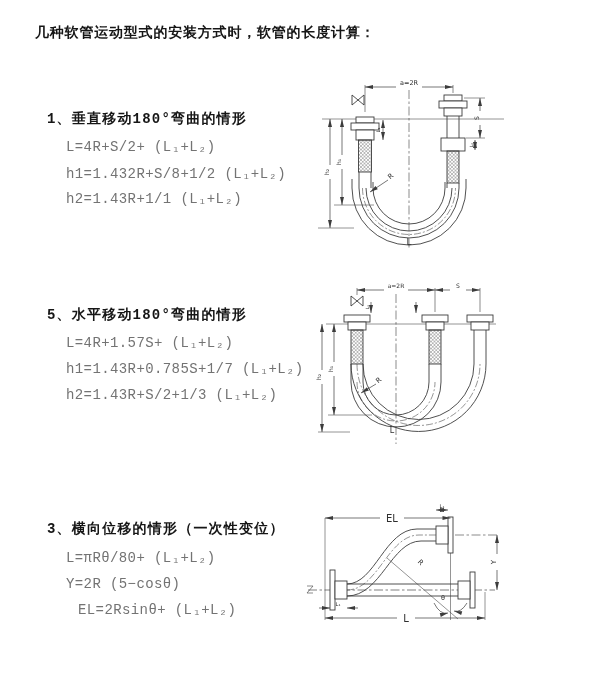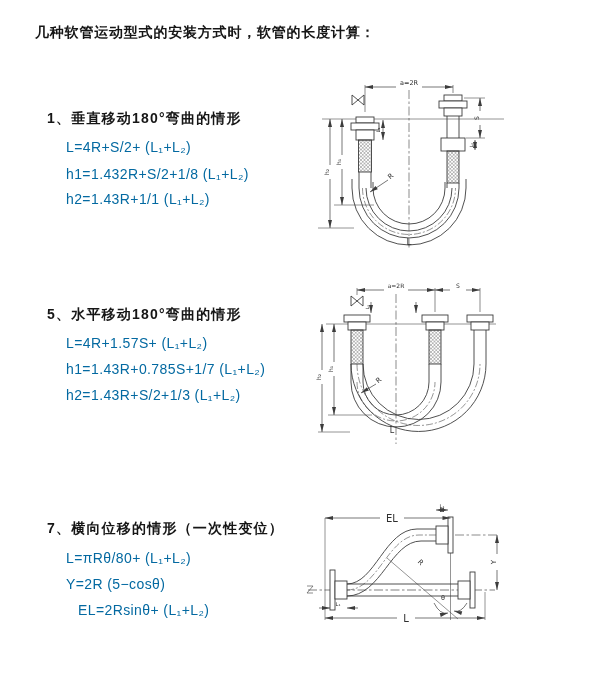--- a/index.html
+++ b/index.html
@@ -1,43 +1,43 @@
 <!DOCTYPE html>
 <html><head>
 <meta charset="utf-8">
 <style>
   html,body{margin:0;padding:0;}
   body{
     width:600px;height:675px;background:#ffffff;position:relative;
     font-family:"Liberation Sans","DejaVu Sans",sans-serif;color:#161616;
     overflow:hidden;
   }
-  .abs{position:absolute;white-space:nowrap;}
+  .abs{position:absolute;white-space:nowrap;font-family:Liberation Mono, monospace;}
   .title{font-size:14px;font-weight:bold;letter-spacing:0.8px;}
   .heading{font-size:14px;font-weight:bold;letter-spacing:1.2px;}
-  .formula{font-size:14px;font-weight:normal;letter-spacing:0.4px;color:#0369a1;}
+  .formula{font-size:14px;font-weight:normal;letter-spacing:0.4px;color:#737373;}
   svg.diagram{position:absolute;overflow:visible;}
   svg text{fill:#2e2e2e;stroke:none;font-family:"DejaVu Sans","Liberation Sans",sans-serif;}
 </style>
 </head>
 <body>
 
 <div class="abs title" style="left:35px;top:24px">几种软管运动型式的安装方式时，软管的长度计算：</div>
 
 <div class="abs heading" style="left:47px;top:110px">1、垂直移动180°弯曲的情形</div>
 <div class="abs formula" style="left:66px;top:139px">L=4R+S/2+ (L₁+L₂)</div>
-<div class="abs formula" style="left:66px;top:166px">h1=1.432R+S/2+1/8 (L₁+L₂)</div>
+<div class="abs formula" style="left:66px;top:166px">h1=1.432R+S/8+1/2 (L₁+L₂)</div>
 <div class="abs formula" style="left:66px;top:191px">h2=1.43R+1/1 (L₁+L₂)</div>
 
 <div class="abs heading" style="left:47px;top:306px">5、水平移动180°弯曲的情形</div>
 <div class="abs formula" style="left:66px;top:335px">L=4R+1.57S+ (L₁+L₂)</div>
 <div class="abs formula" style="left:66px;top:361px">h1=1.43R+0.785S+1/7 (L₁+L₂)</div>
 <div class="abs formula" style="left:66px;top:387px">h2=1.43R+S/2+1/3 (L₁+L₂)</div>
 
-<div class="abs heading" style="left:47px;top:520px">7、横向位移的情形（一次性变位）</div>
+<div class="abs heading" style="left:47px;top:520px">3、横向位移的情形（一次性变位）</div>
 <div class="abs formula" style="left:66px;top:550px">L=πRθ/80+ (L₁+L₂)</div>
 <div class="abs formula" style="left:66px;top:576px">Y=2R (5−cosθ)</div>
 <div class="abs formula" style="left:78px;top:602px">EL=2Rsinθ+ (L₁+L₂)</div>
 
 <svg class="diagram" style="left:312px;top:76px" width="278" height="184" viewBox="0 0 278 184">
   <defs>
     <marker id="arA" markerWidth="9" markerHeight="6" refX="8.5" refY="3" orient="auto-start-reverse" markerUnits="userSpaceOnUse">
       <path d="M8.5,3 L0.5,1 L0.5,5 Z" fill="#3c3c3c"></path>
     </marker>
     <pattern id="hxA" width="3.5" height="3.5" patternUnits="userSpaceOnUse">

